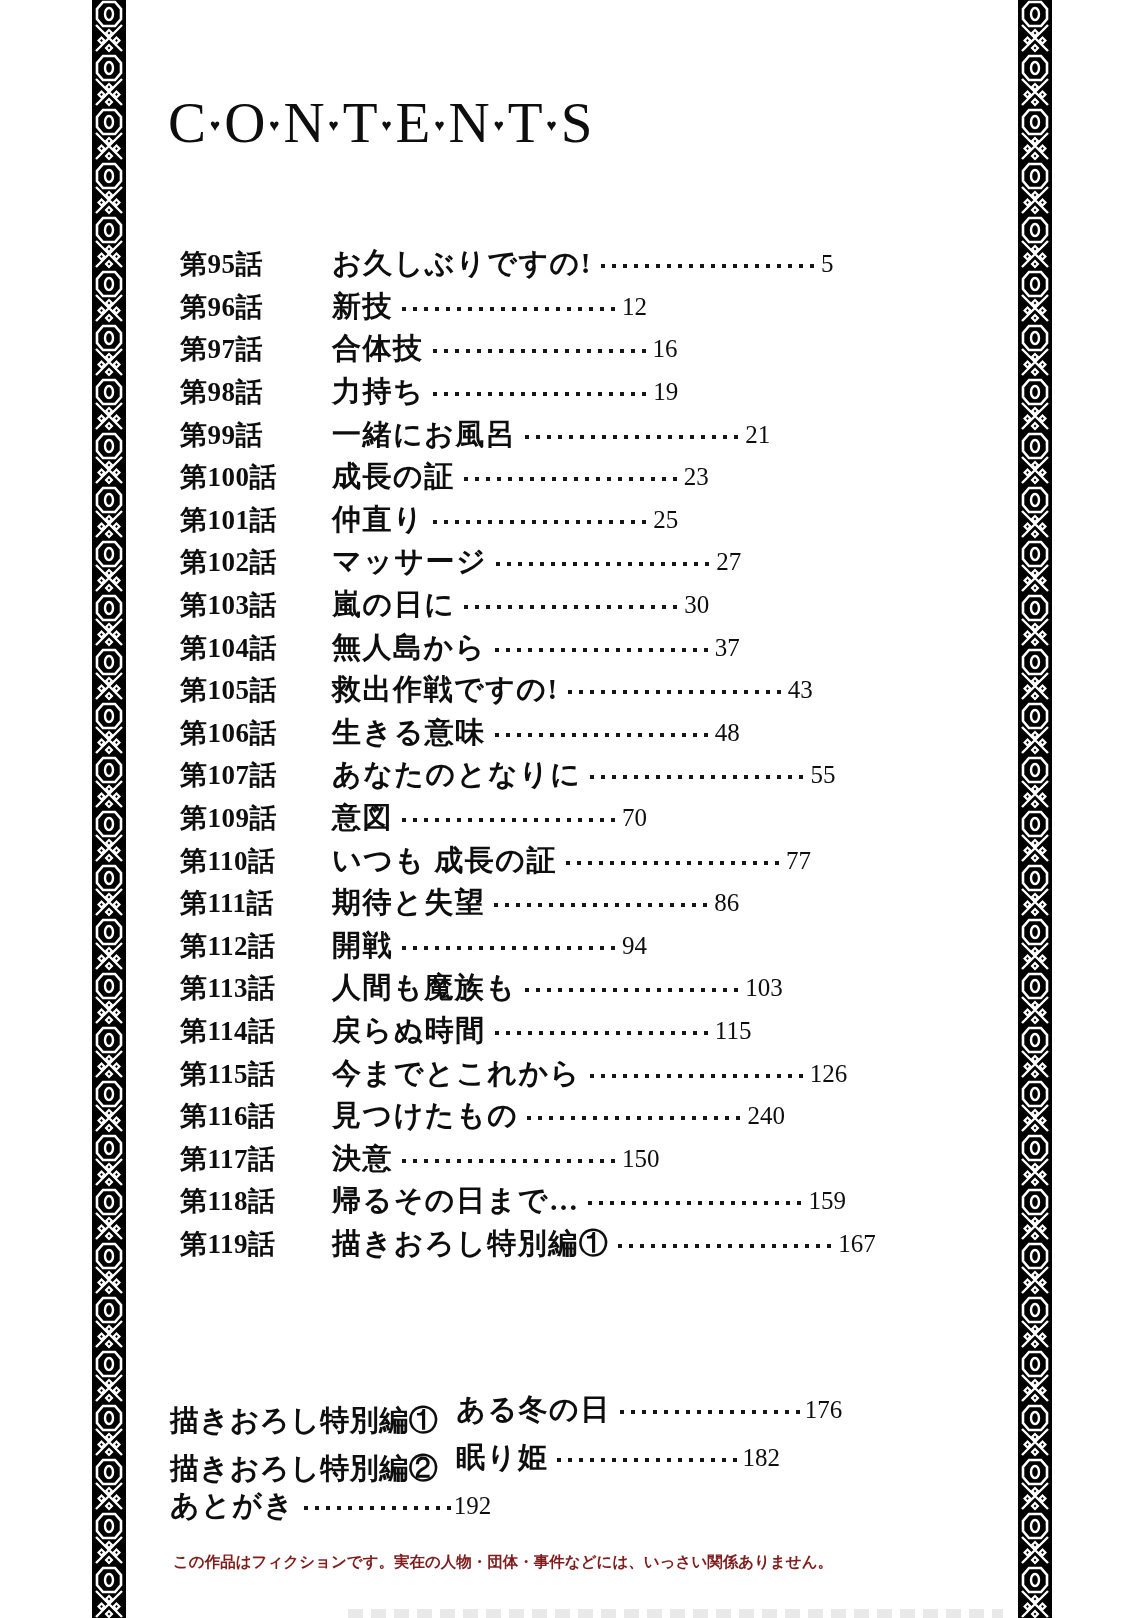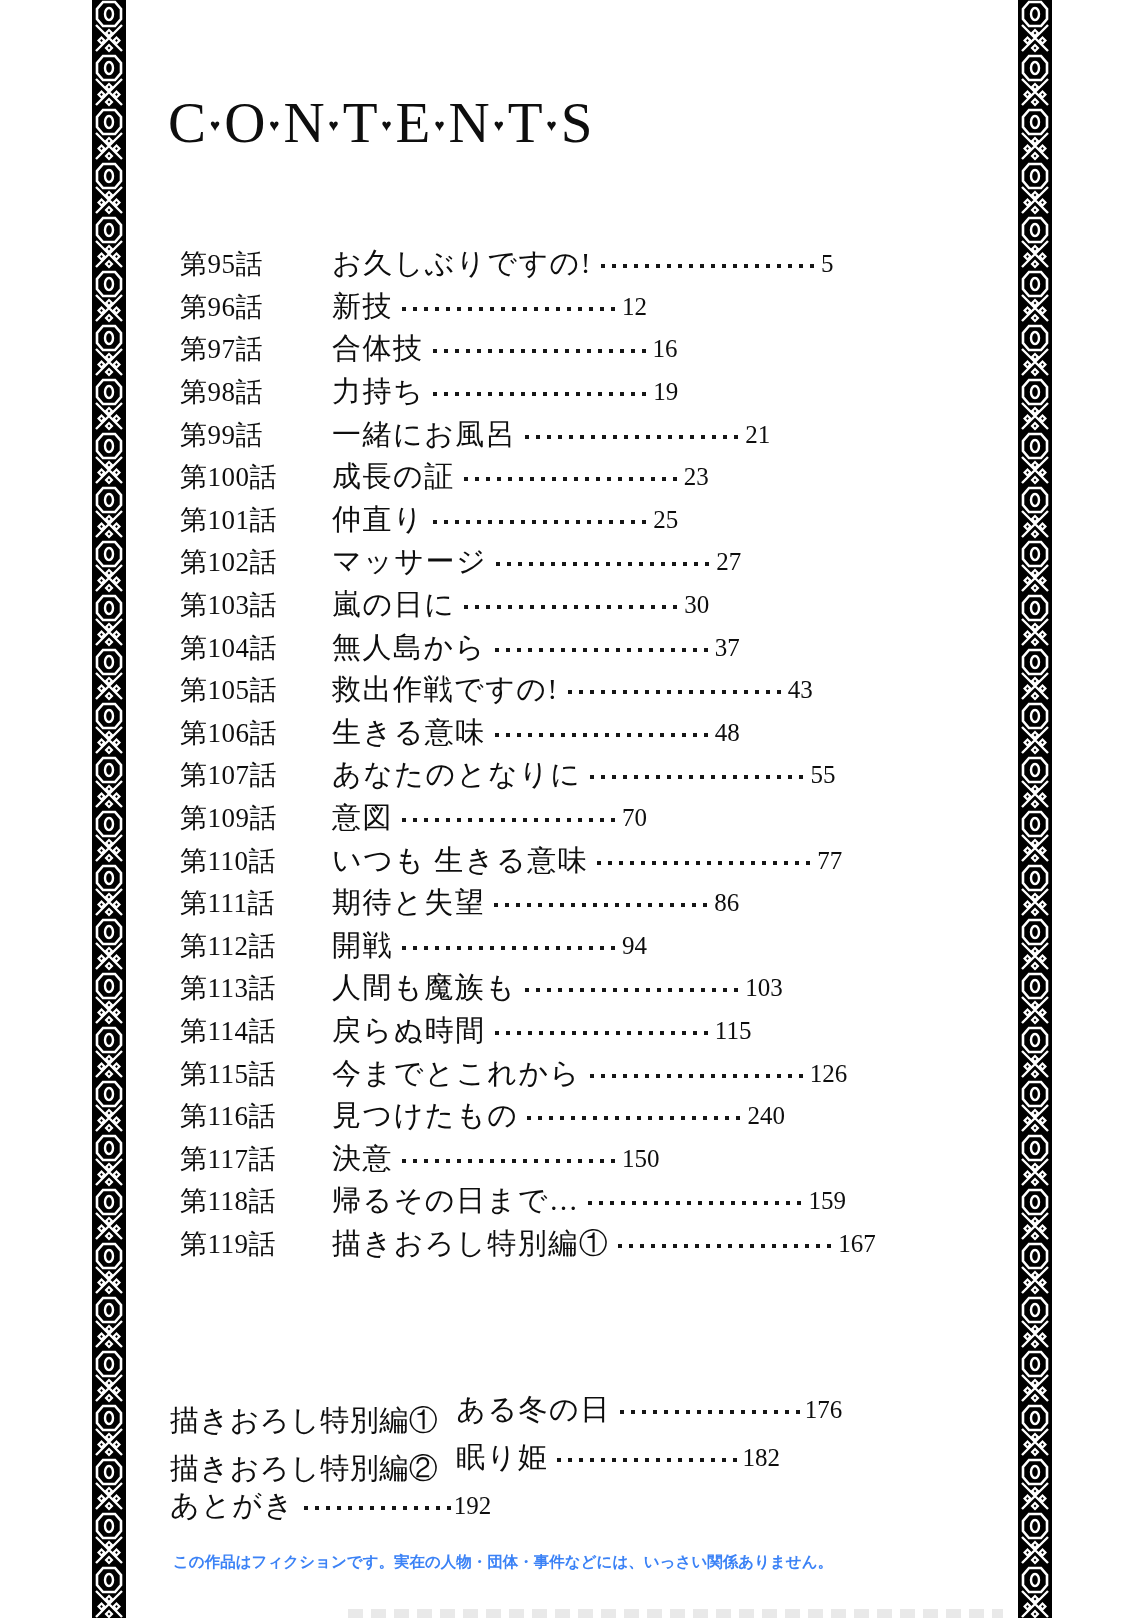--- a/index.html
+++ b/index.html
@@ -18,40 +18,40 @@
   .title-block .letter{
     font-size:57px;line-height:1;font-weight:500;letter-spacing:0;
   }
   .title-block .heart{
     font-size:17px;line-height:1;margin:0 4px;position:relative;top:3px;
   }
 
   .chapters{position:absolute;left:180px;top:243px;}
   .row{display:flex;align-items:center;height:42.6px;white-space:nowrap;}
   .no{
-    flex:none;width:152px;font-weight:normal;font-size:27px;letter-spacing:0.5px;
-  }
-  .t{font-weight:normal;font-size:29px;letter-spacing:1.5px;}
+    flex:none;width:152px;font-weight:bold;font-size:27px;letter-spacing:0.5px;
+  }
+  .t{font-weight:bold;font-size:29px;letter-spacing:1.5px;}
   .leader{
     flex:none;width:220px;height:10px;margin:4px 3px 0 6px;
     background-image:radial-gradient(circle 2.3px at 5px 5px,#161616 97%,rgba(0,0,0,0) 100%);
     background-size:11px 10px;background-repeat:repeat-x;
   }
   .pg{font-size:25px;letter-spacing:0;}
 
   .specials{position:absolute;left:170px;top:1386px;}
   .specials .row{height:48px;}
   .specials .no{width:auto;margin-right:18px;font-size:29px;margin-top:22px;}
   .specials .leader{width:185px;}
   .specials .row.afterword .leader{width:150px;}
 
   .disclaimer{
     position:absolute;left:173px;top:1552px;
     font-family:Liberation Serif, serif;
-    font-weight:bold;font-size:15.5px;letter-spacing:0px;color:#3b82f6;
+    font-weight:bold;font-size:15.5px;letter-spacing:0px;color:#7f1d1d;
     white-space:nowrap;
   }
   .cutoff{
     position:absolute;left:348px;top:1609px;width:655px;height:9px;
     background-image:repeating-linear-gradient(90deg,#e9e9e9 0 15px,rgba(0,0,0,0) 15px 23px);
     filter:blur(0.6px);
   }
 </style>
 </head>
 <body>
@@ -188,21 +188,21 @@
     <span class="pg">55</span>
   </div>
       <div class="row">
     <span class="no">第109話</span>
     <span class="t">意図</span>
     <span class="leader"></span>
     <span class="pg">70</span>
   </div>
       <div class="row">
     <span class="no">第110話</span>
-    <span class="t">いつも 生きる意味</span>
+    <span class="t">いつも 成長の証</span>
     <span class="leader"></span>
     <span class="pg">77</span>
   </div>
       <div class="row">
     <span class="no">第111話</span>
     <span class="t">期待と失望</span>
     <span class="leader"></span>
     <span class="pg">86</span>
   </div>
       <div class="row">

